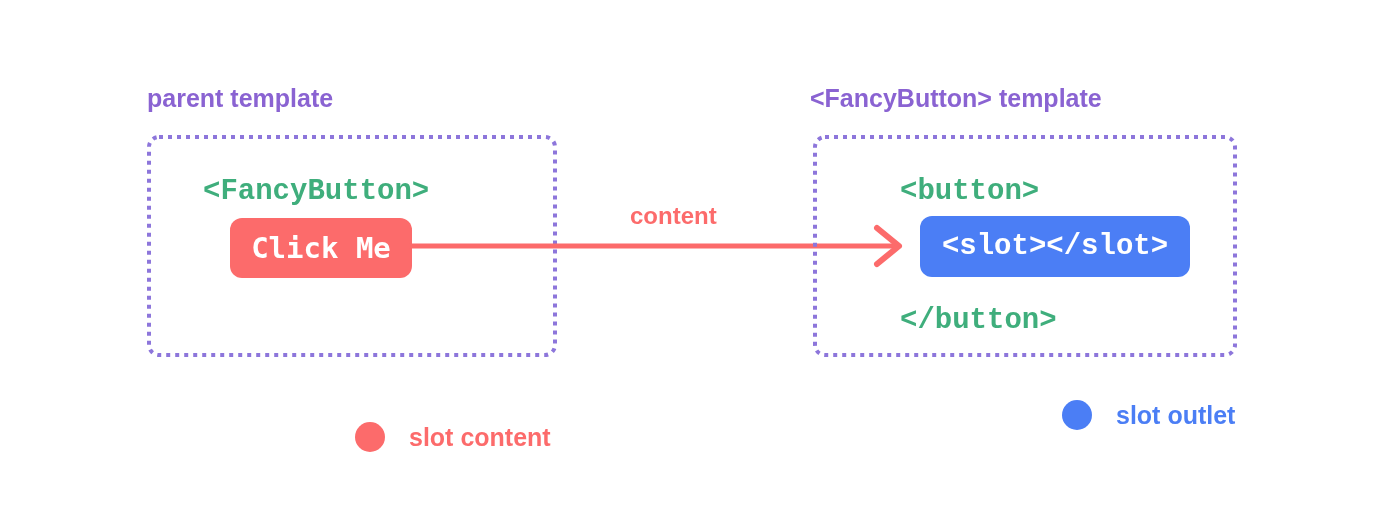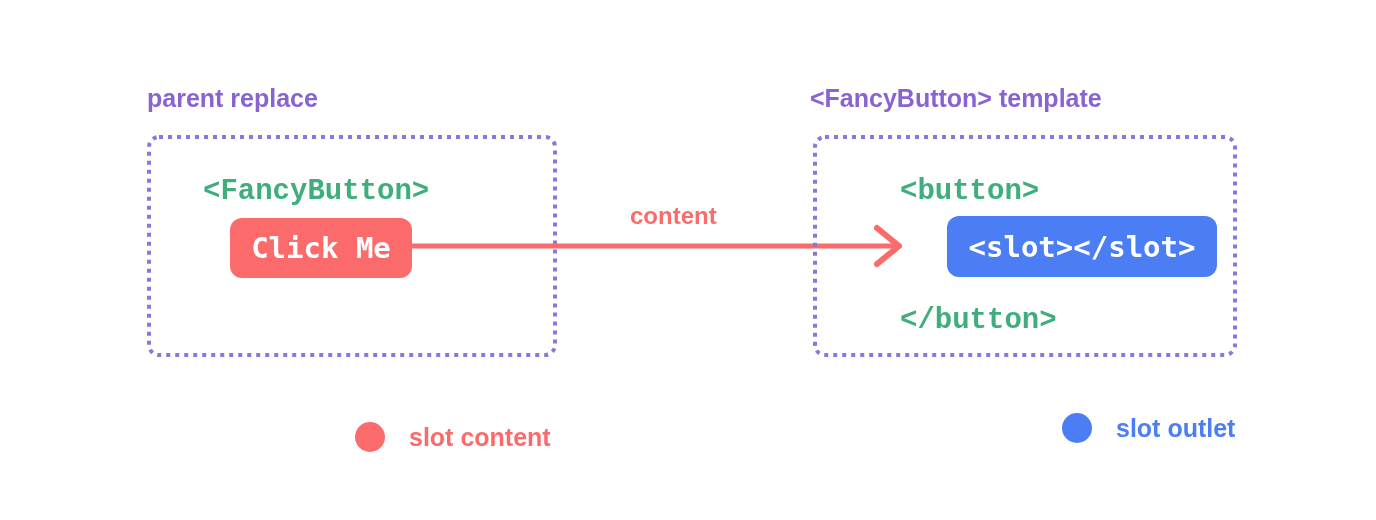--- a/index.html
+++ b/index.html
@@ -68,21 +68,21 @@
     white-space: nowrap;
   }
   .legend-label.red  { color: var(--salmon); }
   .legend-label.blue { color: var(--blue); }
 </style>
 </head>
 <body>
 
 <div class="canvas">
 
-  <div class="abs panel-title" style="left:147px; top:84px;">parent replace</div>
+  <div class="abs panel-title" style="left:147px; top:84px;">parent template</div>
 
   <svg class="abs" style="left:147px; top:135px;" width="410" height="222">
     <rect x="2" y="2" width="406" height="218" rx="10" fill="none" stroke-width="4" stroke-dasharray="4 5" style="stroke: var(--border_purple);"></rect>
   </svg>
 
   <div class="abs code-line" style="left:203px; top:177px;">&lt;FancyButton&gt;</div>
 
   <div class="abs pill red" style="left:230px; top:218px; width:182px; height:60px;">
     <span>Click Me</span>
   </div>
@@ -96,29 +96,29 @@
   </svg>
 
   <div class="abs panel-title" style="left:810px; top:84px;">&lt;FancyButton&gt; template</div>
 
   <svg class="abs" style="left:813px; top:135px;" width="424" height="222">
     <rect x="2" y="2" width="420" height="218" rx="10" fill="none" stroke-width="4" stroke-dasharray="4 5" style="stroke: var(--border_purple);"></rect>
   </svg>
 
   <div class="abs code-line" style="left:900px; top:177px;">&lt;button&gt;</div>
 
-  <div class="abs pill blue" style="left:947px; top:216px; width:270px; height:61px;">
+  <div class="abs pill blue" style="left:920px; top:216px; width:270px; height:61px;font-family:Liberation Mono, monospace;">
     <span>&lt;slot&gt;&lt;/slot&gt;</span>
   </div>
 
   <div class="abs code-line" style="left:900px; top:294px;margin-top:12px;">&lt;/button&gt;</div>
 
   <div class="abs legend" style="left:355px; top:398px;margin-top:24px;">
     <div class="legend-dot red"></div>
     <div class="legend-label red">slot content</div>
   </div>
 
-  <div class="abs legend" style="left:1062px; top:413px;">
+  <div class="abs legend" style="left:1062px; top:400px;">
     <div class="legend-dot blue"></div>
     <div class="legend-label blue">slot outlet</div>
   </div>
 
 </div>
 
 </body></html>

